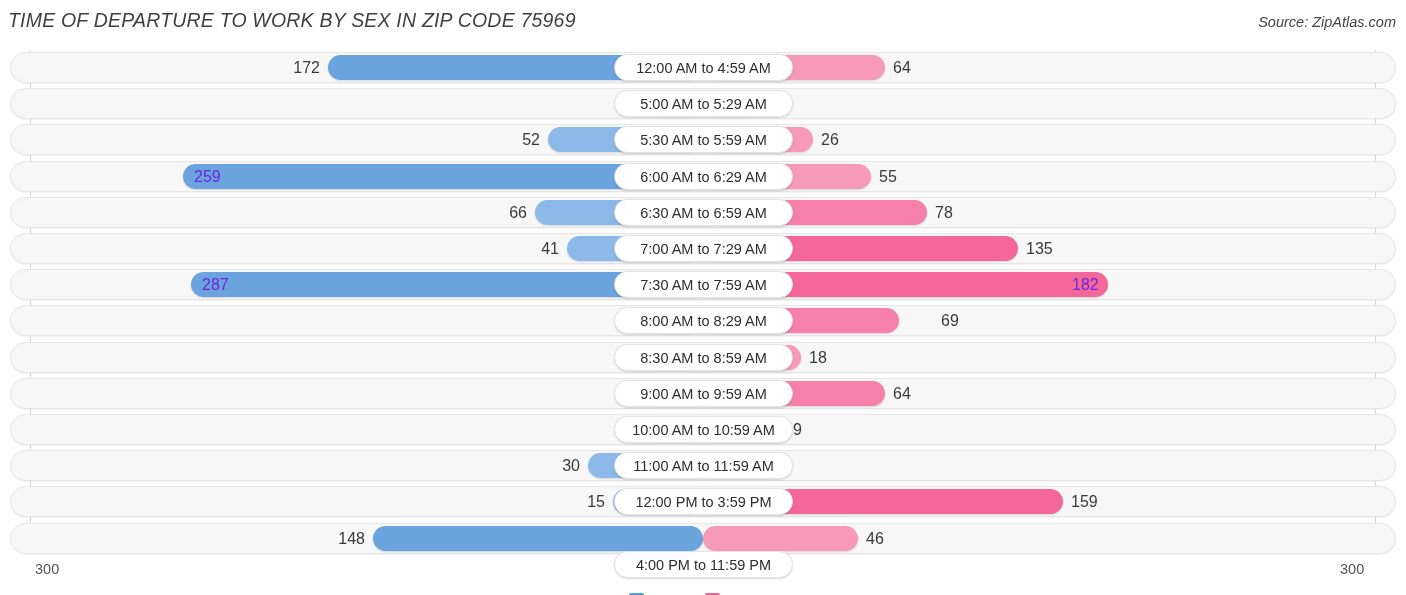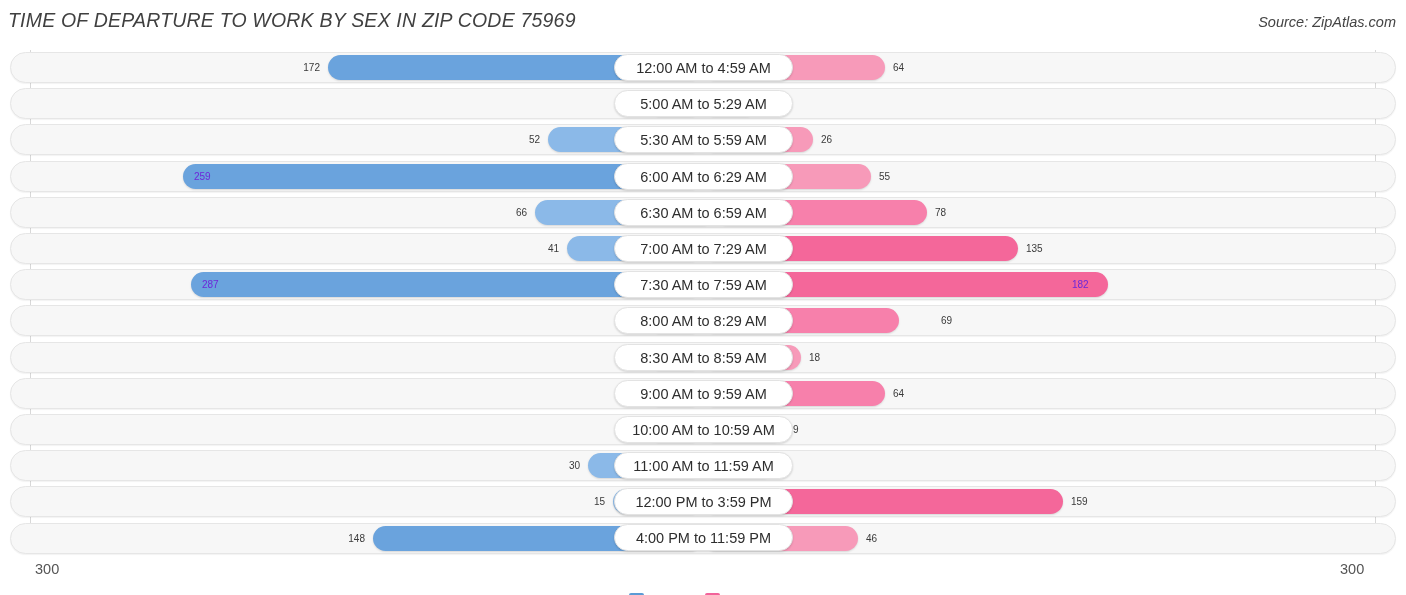--- a/index.html
+++ b/index.html
@@ -46,21 +46,21 @@
   }
   .bar{
     position:absolute;top:3px;height:25px;
     border-radius:13px;
     box-shadow:0 1px 2px rgba(0,0,0,.13);
   }
   .bar.male{ right:703px; }
   .bar.female{ left:703px; }
   .val{
     position:absolute;top:0;height:31px;
-    line-height:31px;font-size:10px;
+    line-height:31px;font-size:16px;
     white-space:nowrap;color:#3a3a3a;
   }
   .val.out-left{ text-align:right; }
   .val.out-right{ text-align:left; }
   .val.in{ color:#6d28d9; }
   .center-pill{
     position:absolute;left:614px;top:2px;
     width:179px;height:27px;
     background:#ffffff;
     border:1px solid #e3e3e3;
@@ -200,21 +200,21 @@
         <div class="val out-right" style="left: 1071px;">159</div>
       </div>
       <div class="center-pill" style="top: 438.4px;">12:00 PM to 3:59 PM</div>
       <div class="row" style="top: 472.6px;"></div>
       <div class="bars" style="position: absolute; left: 0px; top: 472.6px;">
         <div class="bar male" style="width: 330px; background: rgb(106, 163, 221);"></div>
         <div class="bar female" style="width: 155px; background: rgb(247, 154, 185);"></div>
         <div class="val out-left" style="right: 1041px;">148</div>
         <div class="val out-right" style="left: 866px;">46</div>
       </div>
-      <div class="center-pill" style="top: 474px;">4:00 PM to 11:59 PM</div>
+      <div class="center-pill" style="top: 501px;">4:00 PM to 11:59 PM</div>
     </div>
 </div>
 
 <div class="axis-label left">300</div>
 <div class="axis-label right">300</div>
 
 <div class="legend">
   <div class="legend-item">
     <span class="swatch" style="background: rgb(91, 155, 213);"></span>
     <span class="legend-text">Male</span>

